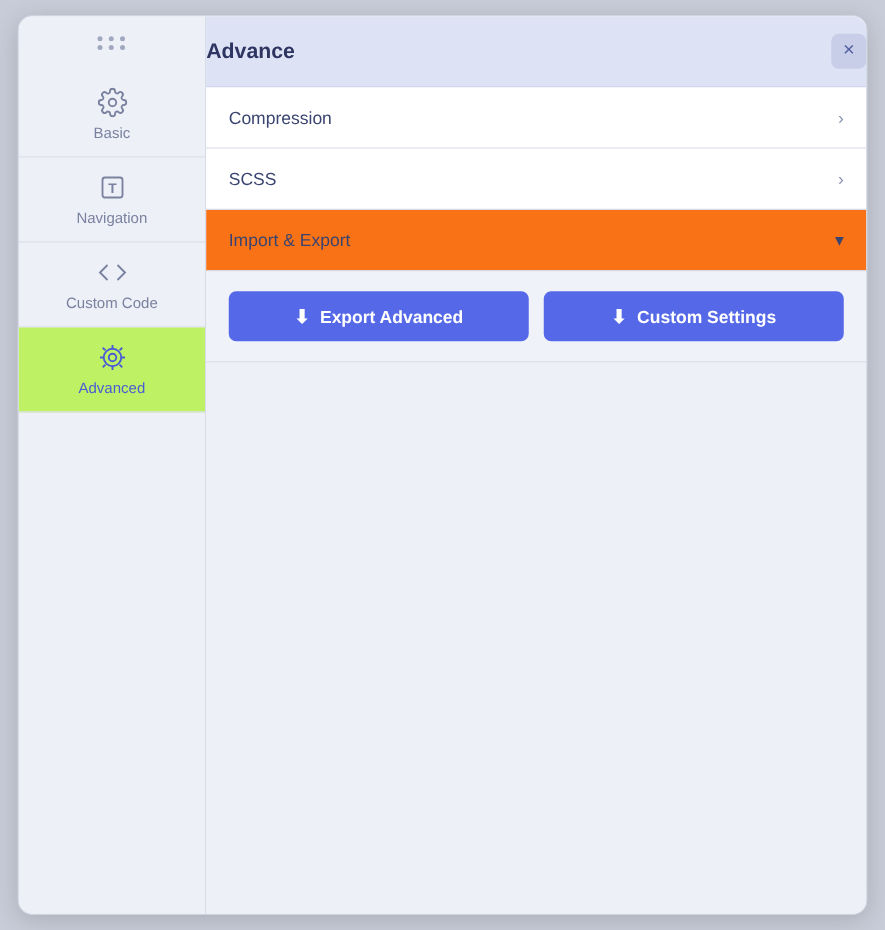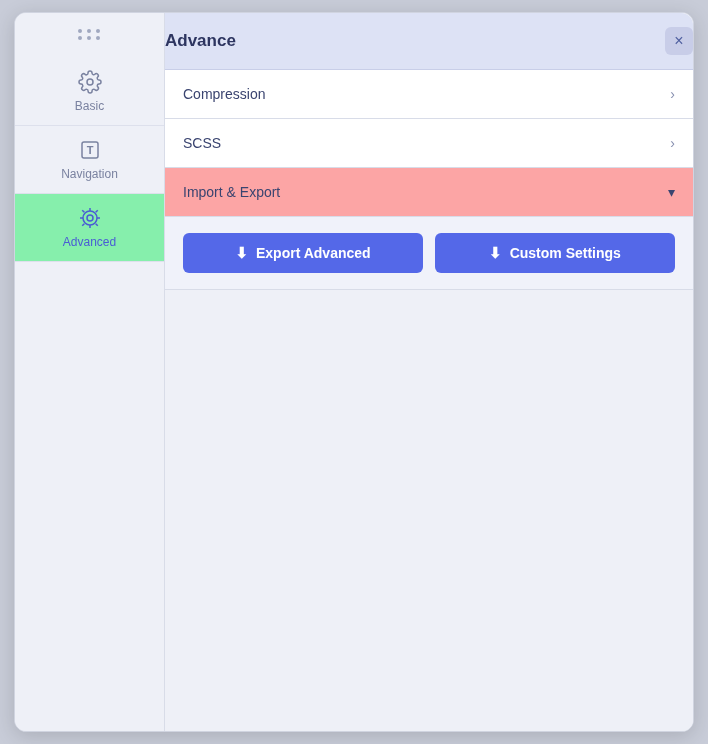--- a/index.html
+++ b/index.html
@@ -52,21 +52,21 @@
       flex-direction: column;
       align-items: center;
       padding: 12px 0;
       cursor: pointer;
       color: #7a82a0;
       font-size: 13px;
       border-bottom: 1px solid #dde0ec;
       transition: background 0.15s;
     }
     .sidebar-item.active {
-      background: #86efac;
+      background: #bef264;
       color: #4a5cd4;
     }
     .sidebar-item svg {
       width: 24px;
       height: 24px;
       margin-bottom: 5px;
       stroke: currentColor;
       fill: none;
       stroke-width: 1.5;
     }
@@ -131,21 +131,21 @@
     .menu-item .chevron-right {
       color: #8890b0;
       font-size: 14px;
     }
     .import-export-header {
       display: flex;
       align-items: center;
       justify-content: space-between;
       padding: 16px 18px;
       border-bottom: 1px solid #d8dce8;
-      background: #fca5a5;
+      background: #f97316;
       cursor: pointer;
       color: #3a4470;
       font-size: 14px;
     }
     .ie-buttons {
       display: flex;
       gap: 12px;
       padding: 16px 18px;
       background: #f0f2fa;
       border-bottom: 1px solid #d8dce8;
@@ -200,20 +200,27 @@
 
     <div class="sidebar-item">
       <svg viewBox="0 0 24 24">
         <rect x="4" y="4" width="16" height="16" rx="2"></rect>
         <text x="12" y="16" text-anchor="middle" font-size="11" fill="currentColor" stroke="none" font-weight="600">T</text>
       </svg>
       <span class="sidebar-label">Navigation</span>
     </div>
 
 
+    <div class="sidebar-item">
+      <svg viewBox="0 0 24 24">
+        <polyline points="8 6 2 12 8 18"></polyline>
+        <polyline points="16 6 22 12 16 18"></polyline>
+      </svg>
+      <span class="sidebar-label">Custom Code</span>
+    </div>
 
     <div class="sidebar-item active">
       <svg viewBox="0 0 24 24" style="stroke:#4a5cd4;">
         <circle cx="12" cy="12" r="3"></circle>
         <path d="M12 2v3M12 19v3M4.22 4.22l2.12 2.12M17.66 17.66l2.12 2.12M2 12h3M19 12h3M4.22 19.78l2.12-2.12M17.66 6.34l2.12-2.12"></path>
         <circle cx="12" cy="12" r="7"></circle>
       </svg>
       <span class="sidebar-label" style="color:#4a5cd4;">Advanced</span>
     </div>
 

